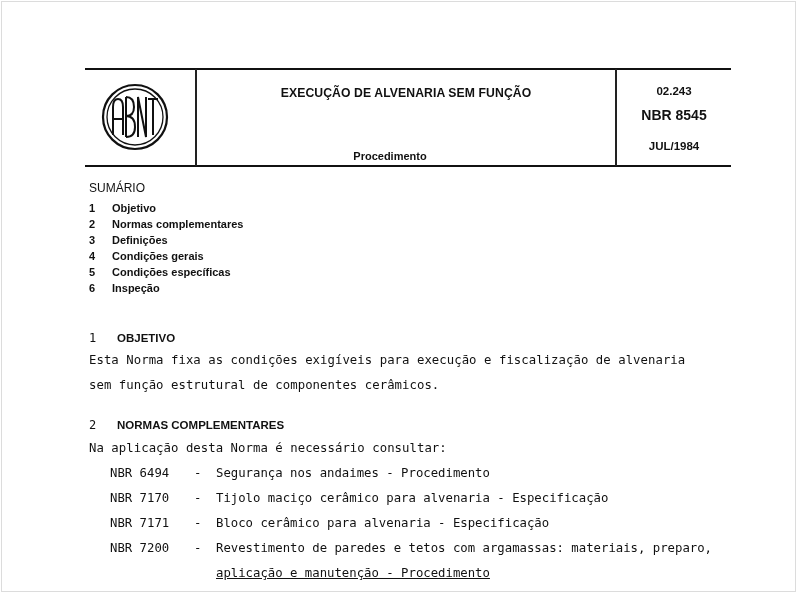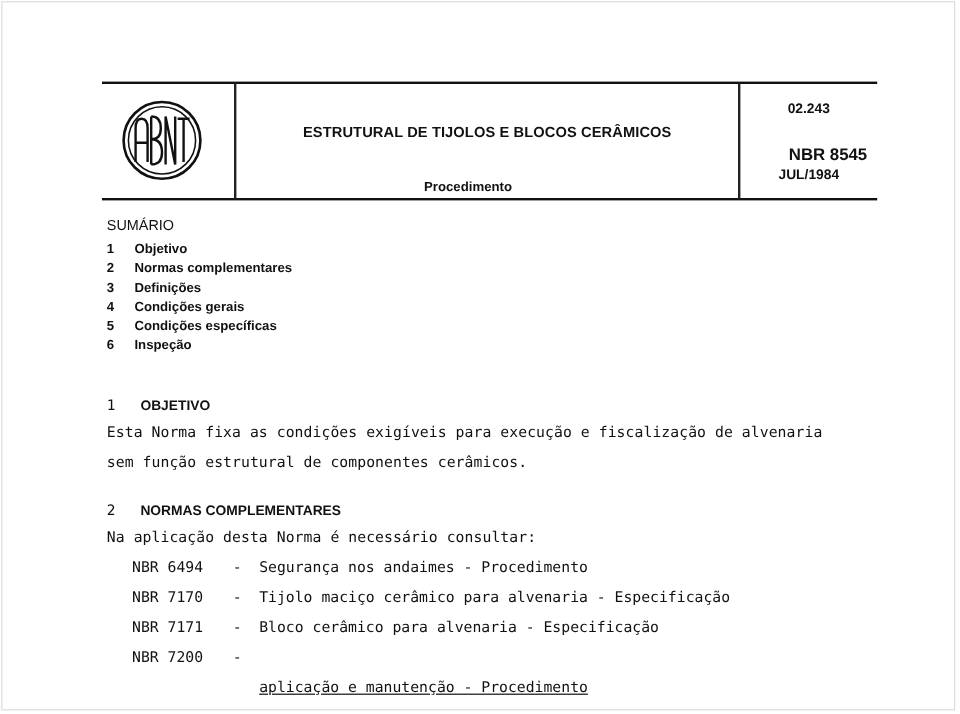--- a/index.html
+++ b/index.html
@@ -22,21 +22,21 @@
     .logo { position: absolute; left: 16px; top: 15px; width: 68px; height: 68px; }
     .logo svg { width: 68px; height: 68px; display: block; }
 
     .title { position: absolute; left: 112px; width: 418px; text-align: center; font-weight: bold; font-size: 12.2px; letter-spacing: 0.1px; }
     .title.l1 { top: 18px; }
     .title.l2 { top: 35px; }
     .subtitle { position: absolute; left: 112px; top: 82px; width: 386px; text-align: center; font-size: 11px; font-weight: bold; }
 
     .meta { position: absolute; left: 532px; width: 114px; text-align: center; font-weight: bold; }
     .meta.code { top: 17px; font-size: 11.5px; }
-    .meta.nbr { top: 52px; font-size: 14px; padding-left: 16px; }
+    .meta.nbr { top: 39px; font-size: 14px; }
     .meta.date { top: 72px; font-size: 11.5px; }
 
     
     .summary-title { position: absolute; left: 87px; top: 179px; font-size: 12px; font-weight: normal; }
     .summary-list { position: absolute; left: 87px; top: 200px; }
     .summary-item { height: 16px; font-size: 11px; font-weight: bold; display: flex; }
     .summary-item .num { width: 23px; }
 
     
     .sec-head { position: absolute; left: 87px; font-size: 12px; display: flex; align-items: baseline; }
@@ -68,21 +68,21 @@
         <path d="M12 52 L12 24 Q12 16 17 16 Q22 16 22 24 L22 52 M12 36 L22 36" fill="none" stroke="#111" stroke-width="2"></path>
 
         <path d="M25 14 L25 54 M25 14 Q33 14 33 24 Q33 33 25 33 Q34 33 34 44 Q34 54 25 54" fill="none" stroke="#111" stroke-width="2"></path>
 
         <path d="M37 54 L37 14 L45 54 L45 14" fill="none" stroke="#111" stroke-width="2"></path>
 
         <path d="M47 16 L57 16 M52 16 L52 52" fill="none" stroke="#111" stroke-width="2"></path>
       </svg>
     </div>
 
-    <div class="title l2 sans">ESTRUTURAL DE TIJOLOS E BLOCOS CERÂMICOS</div>
+    <div class="title l1 sans">EXECUÇÃO DE ALVENARIA SEM FUNÇÃO</div>
     <div class="subtitle sans">Procedimento</div>
 
     <div class="meta code sans">02.243</div>
     <div class="meta nbr sans">NBR 8545</div>
     <div class="meta date sans">JUL/1984</div>
   </div>
 
   <div class="summary-title sans">SUMÁRIO</div>
   <div class="summary-list sans">
     <div class="summary-item">
@@ -135,16 +135,17 @@
     <span>Tijolo maciço cerâmico para alvenaria - Especificação</span>
   </div>
   <div class="ref mono" style="top:514px;">
     <span class="code">NBR 7171</span>
     <span class="sep">-</span>
     <span>Bloco cerâmico para alvenaria - Especificação</span>
   </div>
   <div class="ref mono" style="top:539px;">
     <span class="code">NBR 7200</span>
     <span class="sep">-</span>
+    <span>Revestimento de paredes e tetos com argamassas: materiais, preparo,</span>
   </div>
   <div class="ref mono" style="top:564px; left:214px;text-decoration:underline;">aplicação e manutenção - Procedimento</div>
 
 </div>
 
 </body></html>

